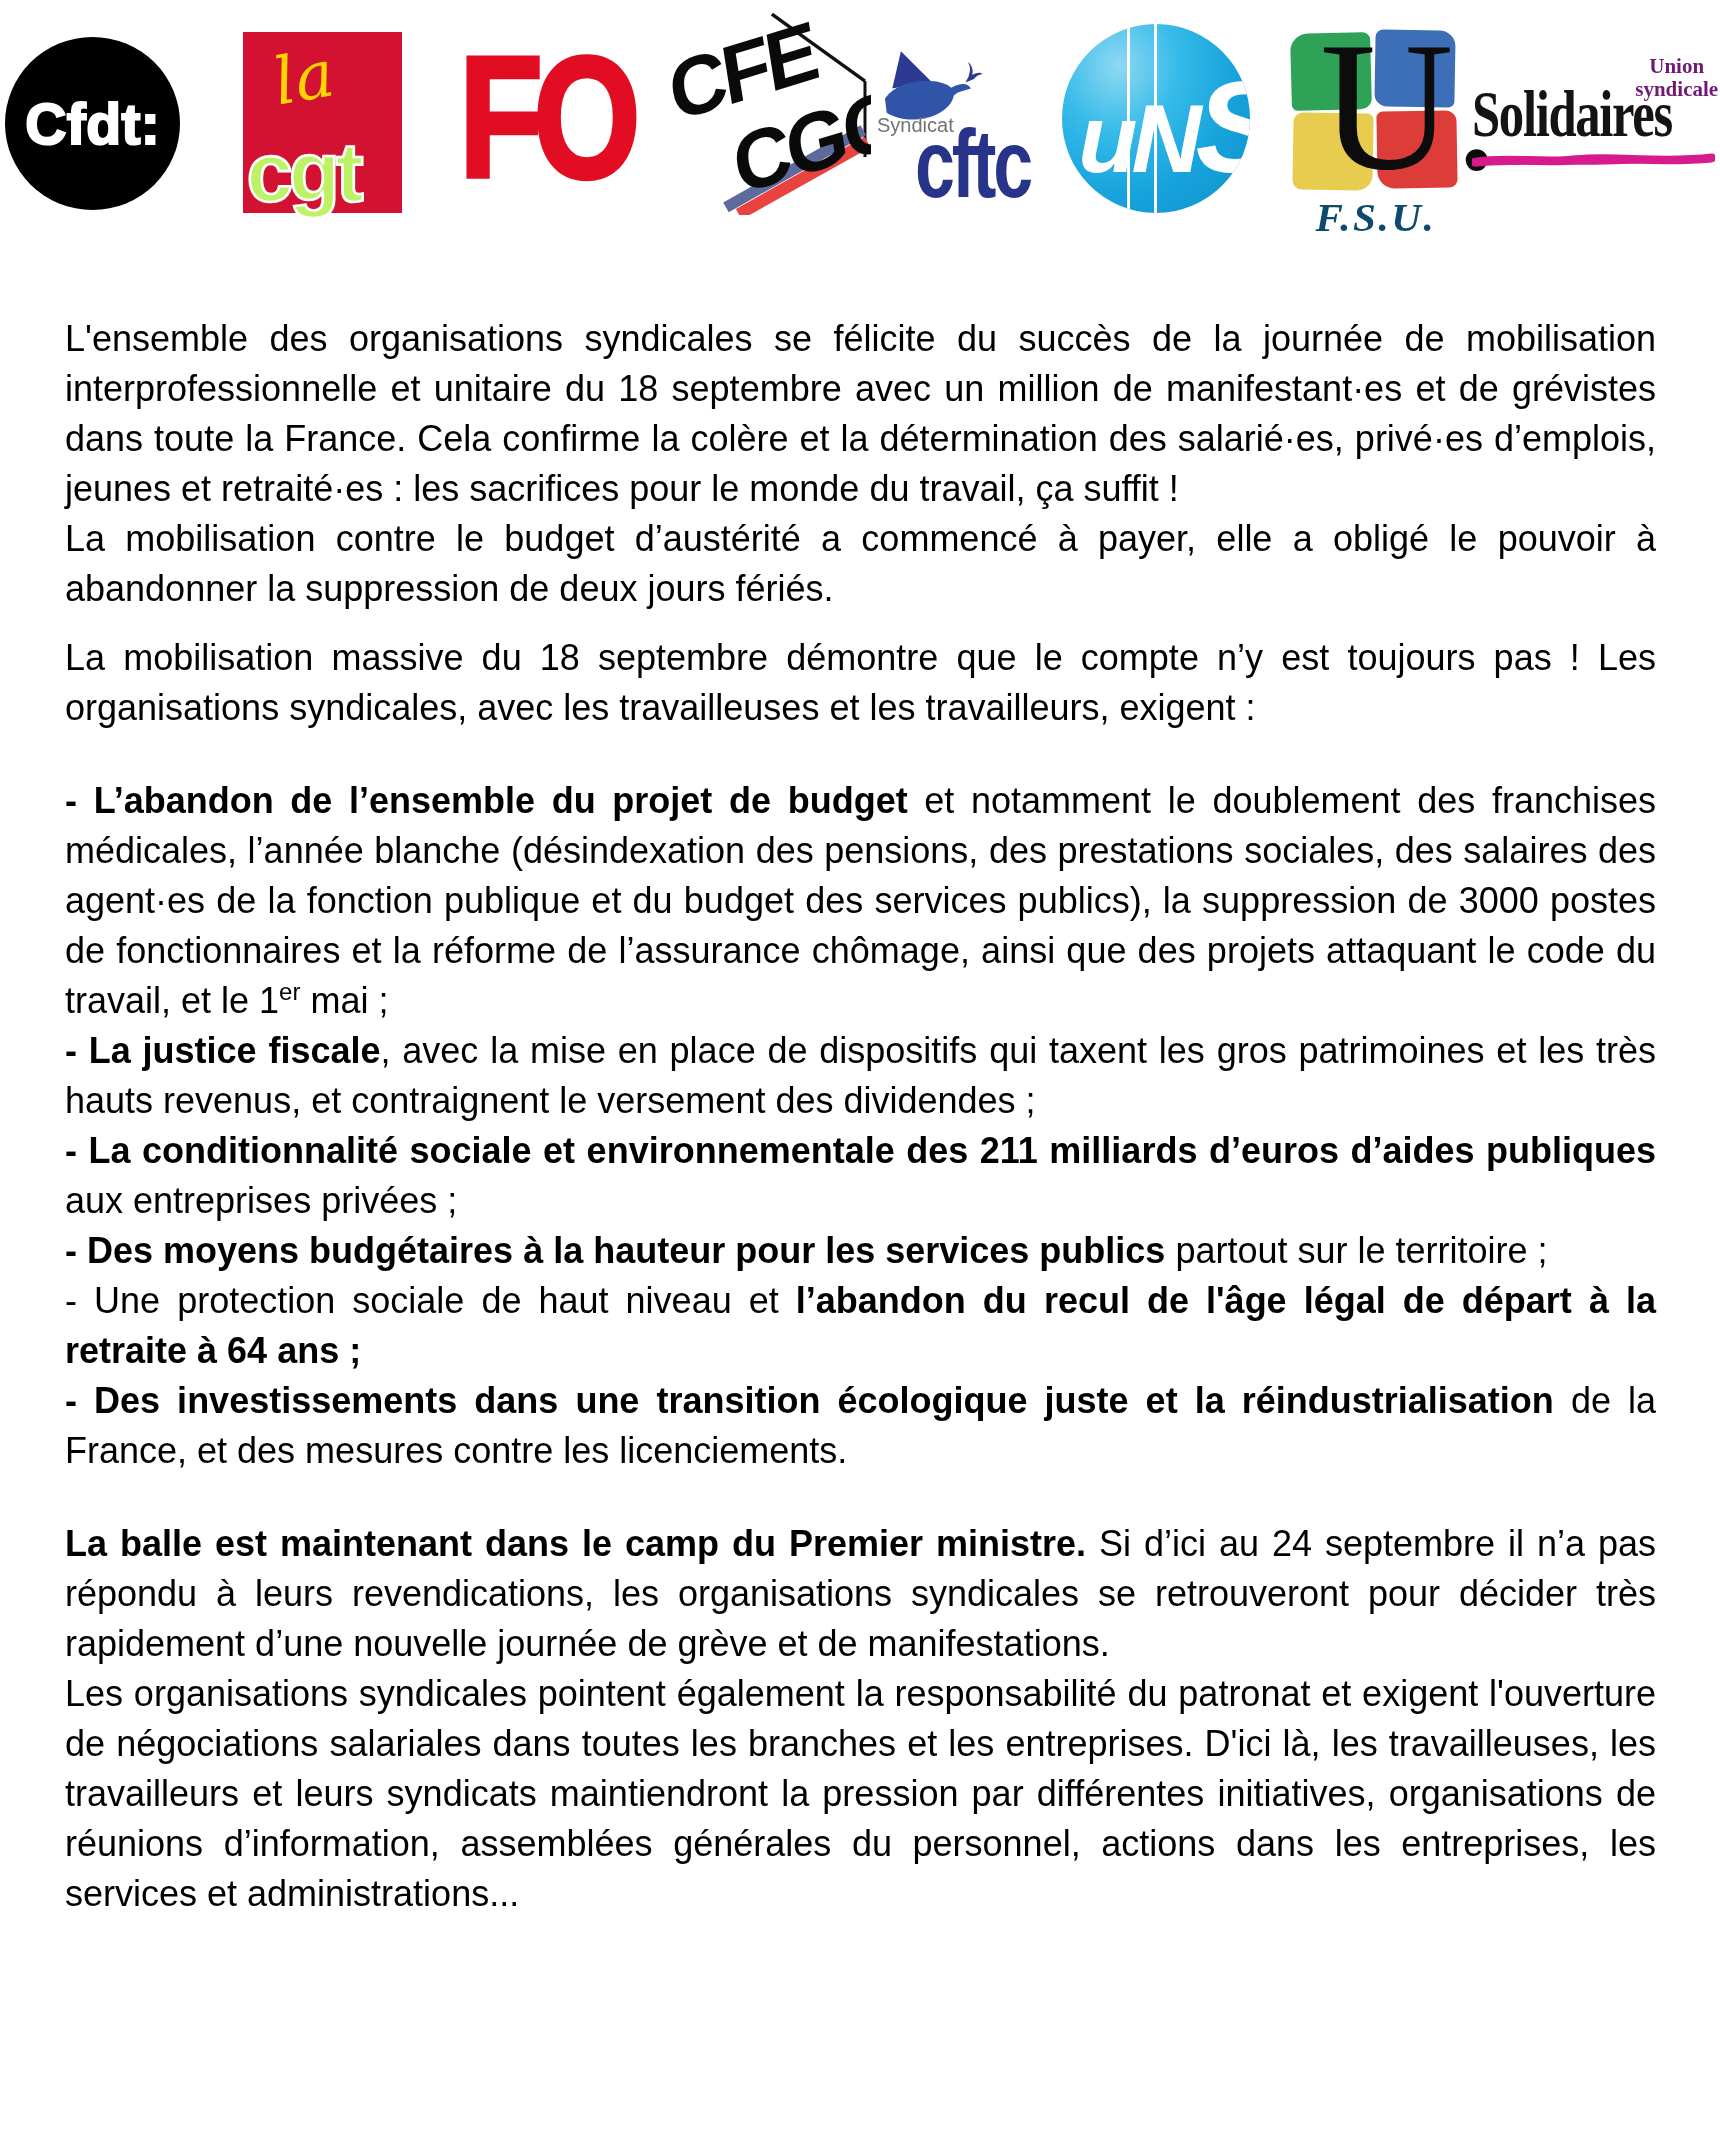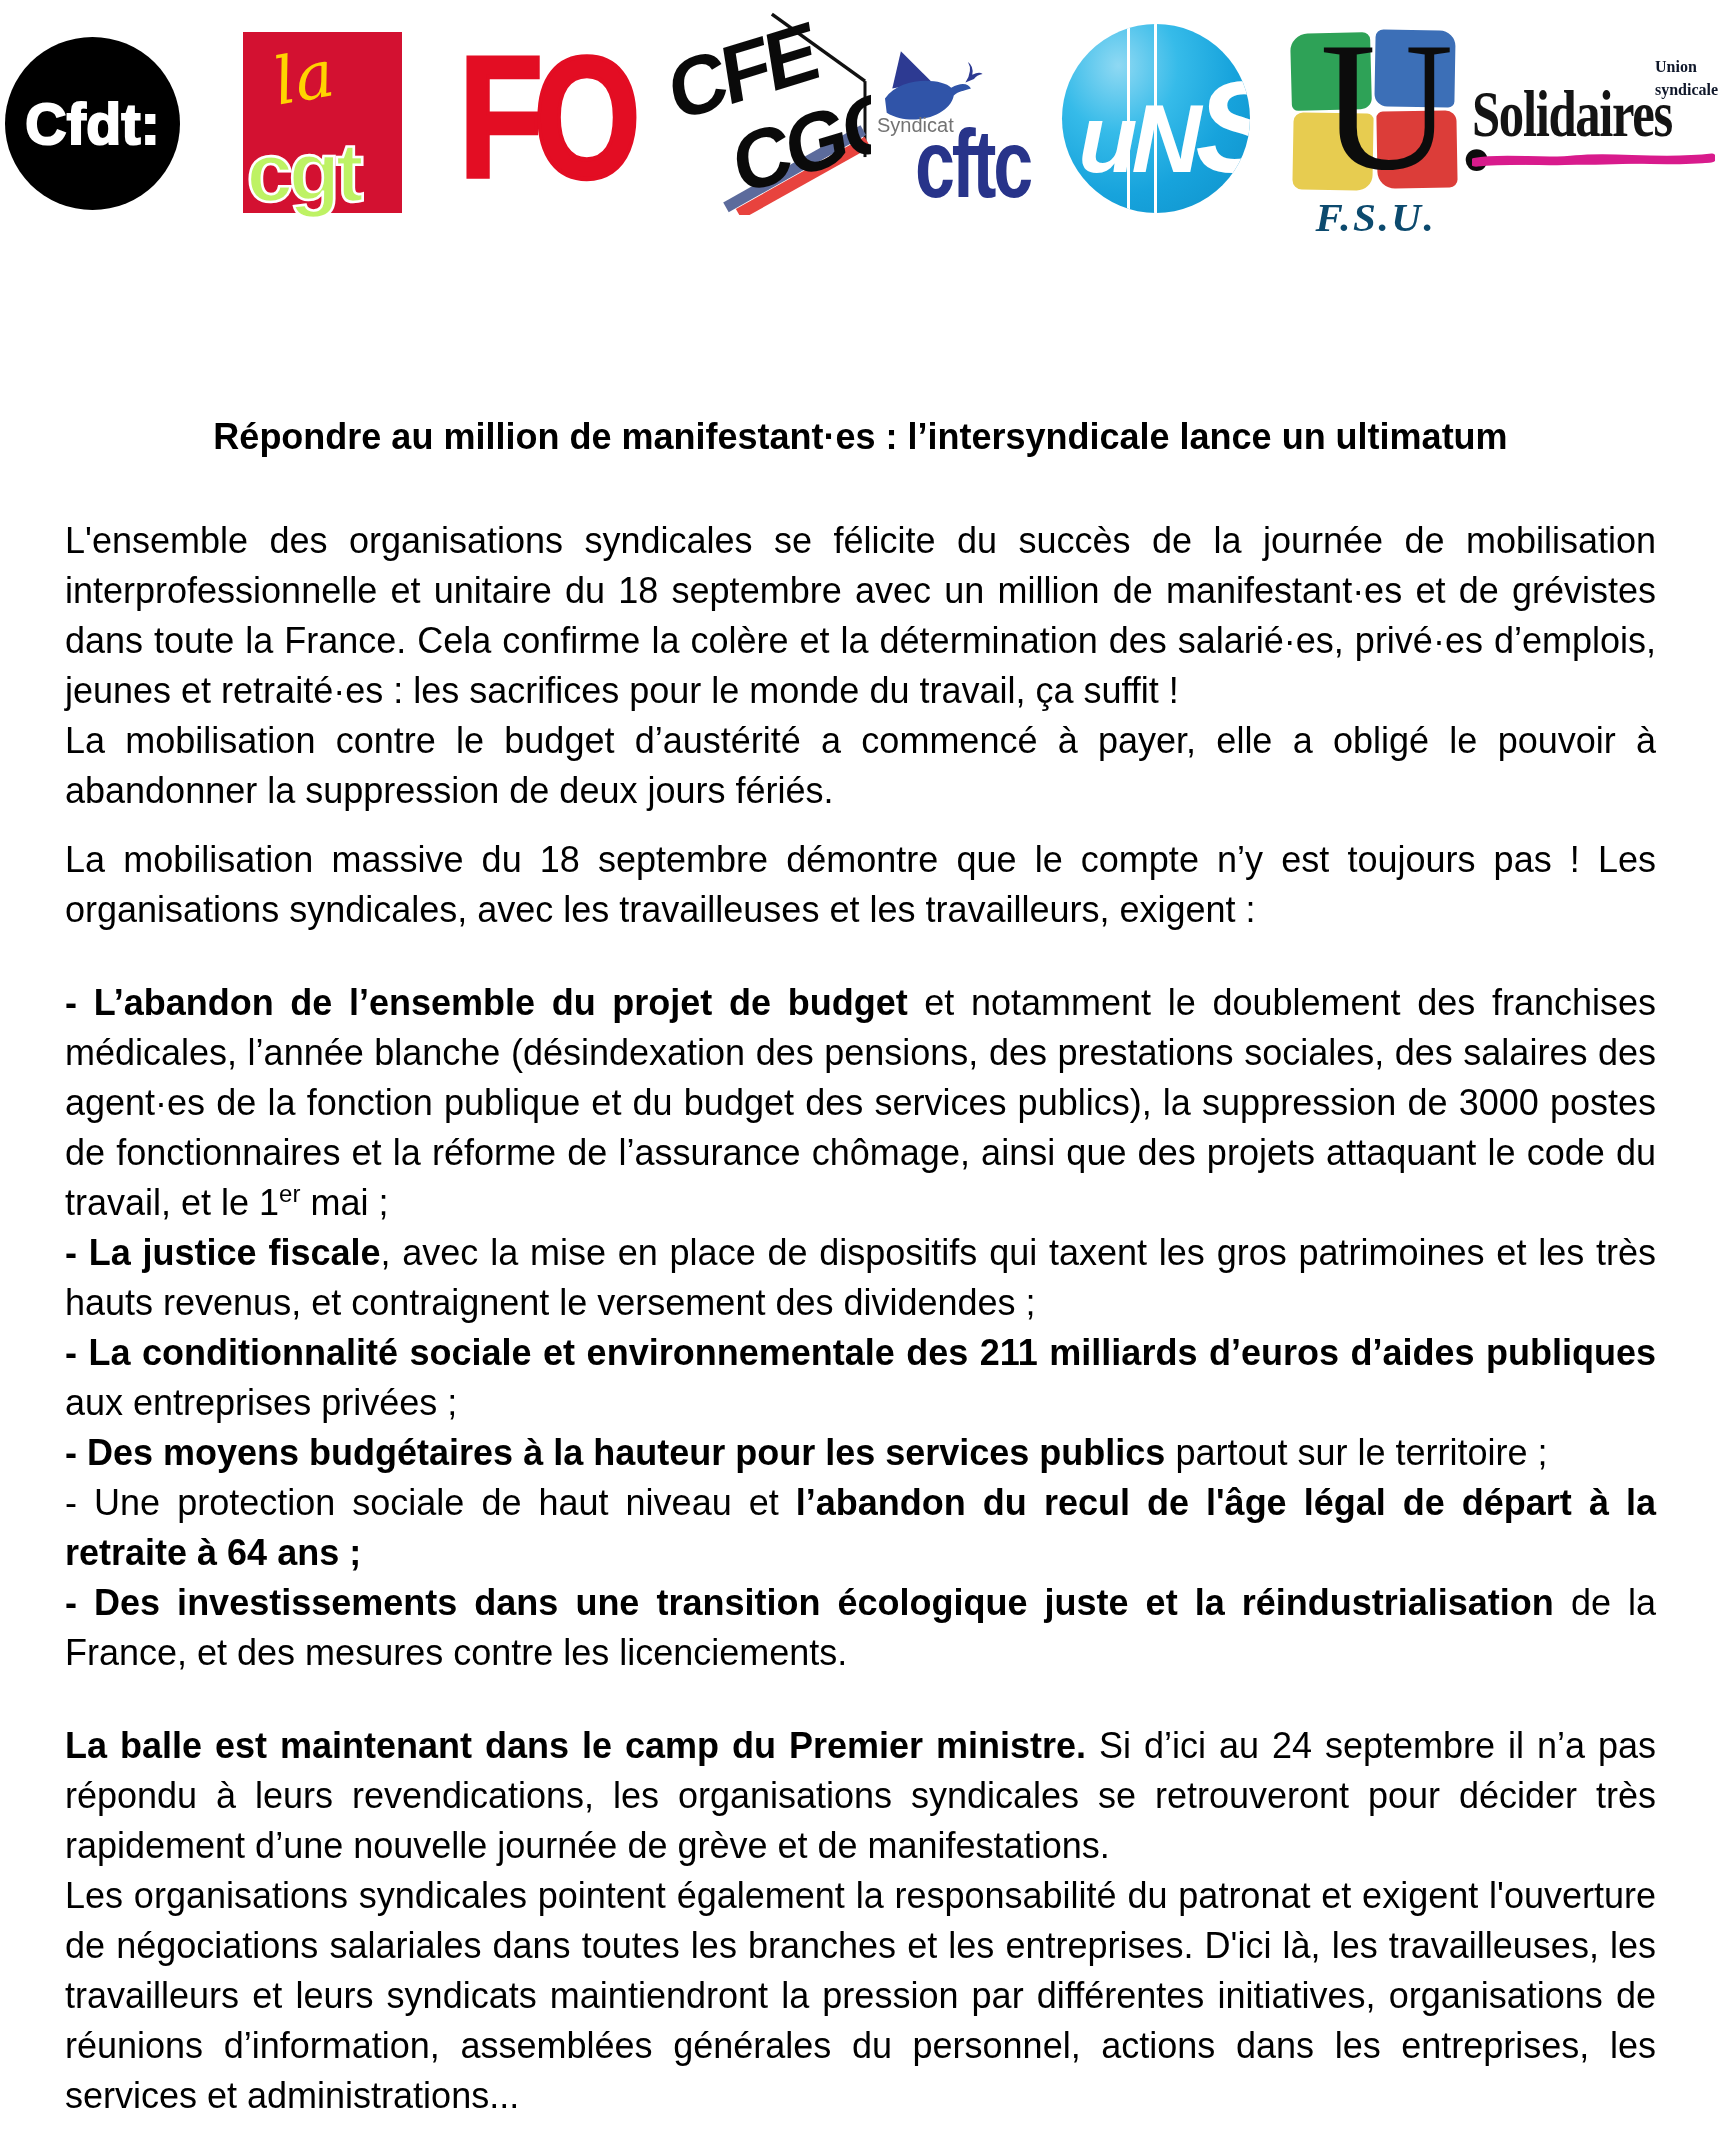--- a/index.html
+++ b/index.html
@@ -44,22 +44,22 @@
   .logo-fsu .tl{left:0.9px;top:3.4px;background:#2EA257;border-radius:22% 10% 14% 8%;transform:rotate(-1.5deg);}
   .logo-fsu .tr{left:85px;top:0;background:#3C6FB7;border-radius:10% 20% 8% 16%;transform:rotate(1deg);}
   .logo-fsu .bl{left:3.4px;top:83px;background:#E7CC50;border-radius:12% 8% 20% 12%;transform:rotate(1deg);}
   .logo-fsu .br{left:87px;top:81px;background:#DC3D39;border-radius:8% 14% 10% 22%;transform:rotate(-1deg);}
   .logo-fsu .u{position:absolute;left:30px;top:-17px;font-family:"Liberation Serif",serif;font-size:185px;
     line-height:185px;color:#0c0c0c;}
   .logo-fsu .caption{position:absolute;left:0;top:163px;width:172px;text-align:center;
     font-family:"Liberation Serif",serif;font-style:italic;font-weight:bold;font-size:41px;letter-spacing:2.6px;color:#0c4a6e;}
 
   .logo-solidaires{left:1472px;top:60px;width:247px;height:120px;}
-  .logo-solidaires .tag{position:absolute;right:0.9px;top:-5.2px;text-align:left;
-    font-family:"Liberation Serif",serif;font-weight:bold;font-size:16px;line-height:23px;color:#0f172a;}
+  .logo-solidaires .tag{position:absolute;right:0.9px;top:-5.2px;text-align:center;
+    font-family:"Liberation Serif",serif;font-weight:bold;font-size:21px;line-height:23px;color:#701a75;}
   .logo-solidaires .main{position:absolute;left:0;top:17px;font-family:"Liberation Serif",serif;font-weight:bold;
     font-size:65px;letter-spacing:-1.7px;color:#141414;transform:scaleX(0.78);transform-origin:left top;}
   .logo-solidaires svg{position:absolute;left:0;top:91px;}
 
   
   .content{padding:0 65px;}
   .title{margin:155px 0 0 0;text-align:center;font-weight:bold;font-size:36px;line-height:47px;}
   p.body{margin:0;font-size:36px;line-height:50px;text-align:justify;}
   .gap-sm{margin-top:19.4px !important;}
   .gap-md{margin-top:43px !important;}
@@ -131,21 +131,20 @@
       <div class="main">Solidaires</div>
       <svg width="243" height="19.4" viewBox="0 0 565 45">
         <path d="M6,26 C80,12 160,30 242,20 C330,10 430,30 558,16" stroke="#D81B8C" stroke-width="20" fill="none" stroke-linecap="round"></path>
         <path d="M10,30 C120,20 260,32 400,22 C470,17 520,24 556,20" stroke="#D81B8C" stroke-width="12" fill="none" stroke-linecap="round"></path>
       </svg>
     </div>
   </div>
 
   <div class="content">
 
-    <h1 class="title">Répondre au million de manifestant·es : l’intersyndicale lance un ultimatum</h1>
 
     <p class="body first"><span>L'ensemble des organisations syndicales se félicite du succès de la journée de mobilisation interprofessionnelle et unitaire du 18 septembre avec un million de manifestant·es et de grévistes dans toute la France. Cela confirme la colère et la détermination des salarié·es, privé·es d’emplois, jeunes et retraité·es : les sacrifices pour le monde du travail, ça suffit !</span></p>
 
     <p class="body"><span>La mobilisation contre le budget d’austérité a commencé à payer, elle a obligé le pouvoir à abandonner la suppression de deux jours fériés.</span></p>
 
     <p class="body gap-sm"><span>La mobilisation massive du 18 septembre démontre que le compte n’y est toujours pas ! Les organisations syndicales, avec les travailleuses et les travailleurs, exigent :</span></p>
 
     <p class="body gap-md"><b>- L’abandon de l’ensemble du projet de budget</b><span> et notamment le doublement des franchises médicales, l’année blanche (désindexation des pensions, des prestations sociales, des salaires des agent·es de la fonction publique et du budget des services publics), la suppression de 3000 postes de fonctionnaires et la réforme de l’assurance chômage, ainsi que des projets attaquant le code du travail, et le 1</span><sup>er</sup><span> mai ;</span></p>
 
     <p class="body"><b>- La justice fiscale</b><span>, avec la mise en place de dispositifs qui taxent les gros patrimoines et les très hauts revenus, et contraignent le versement des dividendes ;</span></p>

